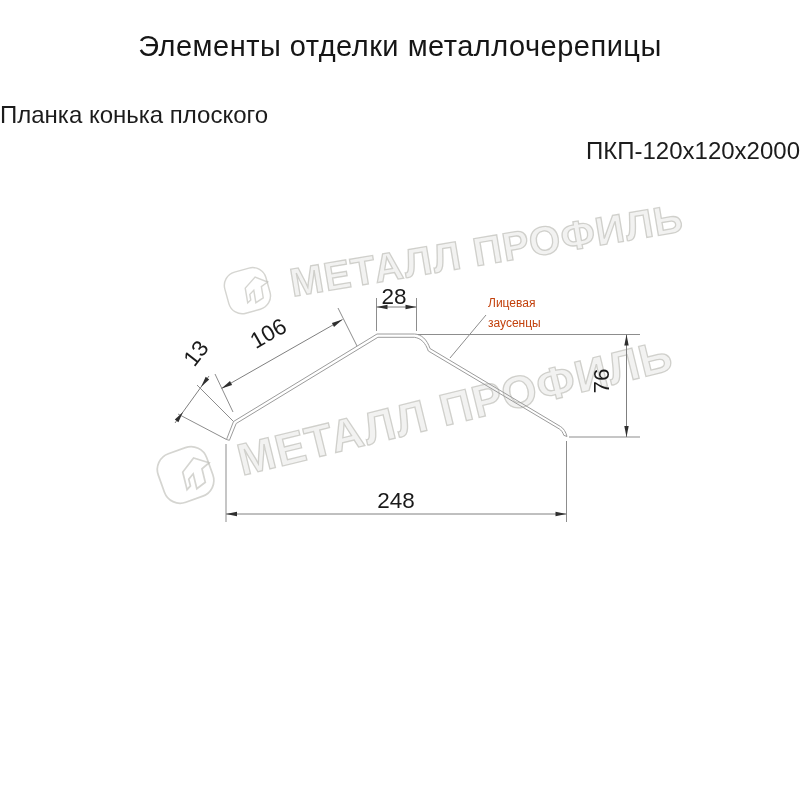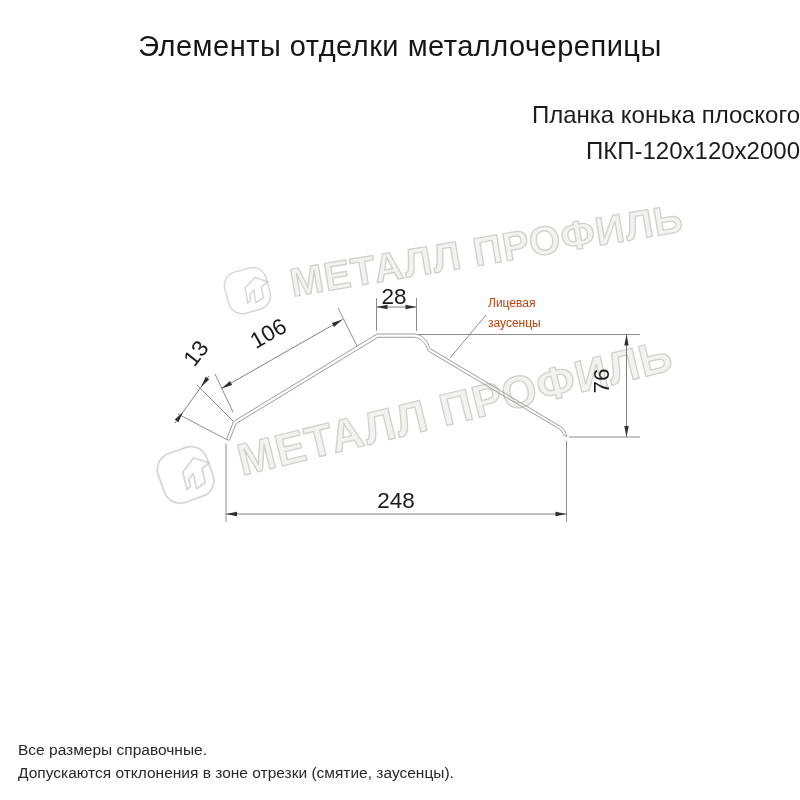--- a/index.html
+++ b/index.html
@@ -2,21 +2,21 @@
 <html><head>
 <meta charset="utf-8">
 <style>
   html,body{margin:0;padding:0;background:#fff;}
   .page{position:relative;width:800px;height:800px;background:#ffffff;overflow:hidden;
         font-family:"Liberation Sans", sans-serif;}
 
   
   .title{position:absolute;left:0;top:30px;width:100%;text-align:center;
          font-size:29px;color:#161616;letter-spacing:0.5px;}
-  .subtitle{position:absolute;left:0;top:101px;width:100%;text-align:right;
+  .subtitle{position:absolute;left:0;top:101px;width:100%;text-align:left;
          font-size:24px;color:#1c1c1c;}
   .model{position:absolute;left:0;top:137px;width:100%;text-align:right;
          font-size:24px;color:#1c1c1c;}
 
   
   .wm{position:absolute;display:flex;align-items:center;gap:7px;
       transform-origin:left center;pointer-events:none;z-index:1;}
   .wm-a{left:224px;top:266px;transform:rotate(-9.5deg);}
   .wm-b{left:154px;top:450px;transform:rotate(-13.8deg);}
   .wm-text{font-weight:700;white-space:nowrap;color:rgba(210,210,204,0.28);
@@ -126,16 +126,14 @@
     </g>
 
     <line class="extline" x1="486" y1="315" x2="450" y2="358"></line>
   </svg>
 
   <div class="face-label">
     <div>Лицевая</div>
     <div>заусенцы</div>
   </div>
 
-  <div class="note1">Все размеры справочные.</div>
-  <div class="note2">Допускаются отклонения в зоне отрезки (смятие, заусенцы).</div>
 
 </div>
 
 </body></html>

